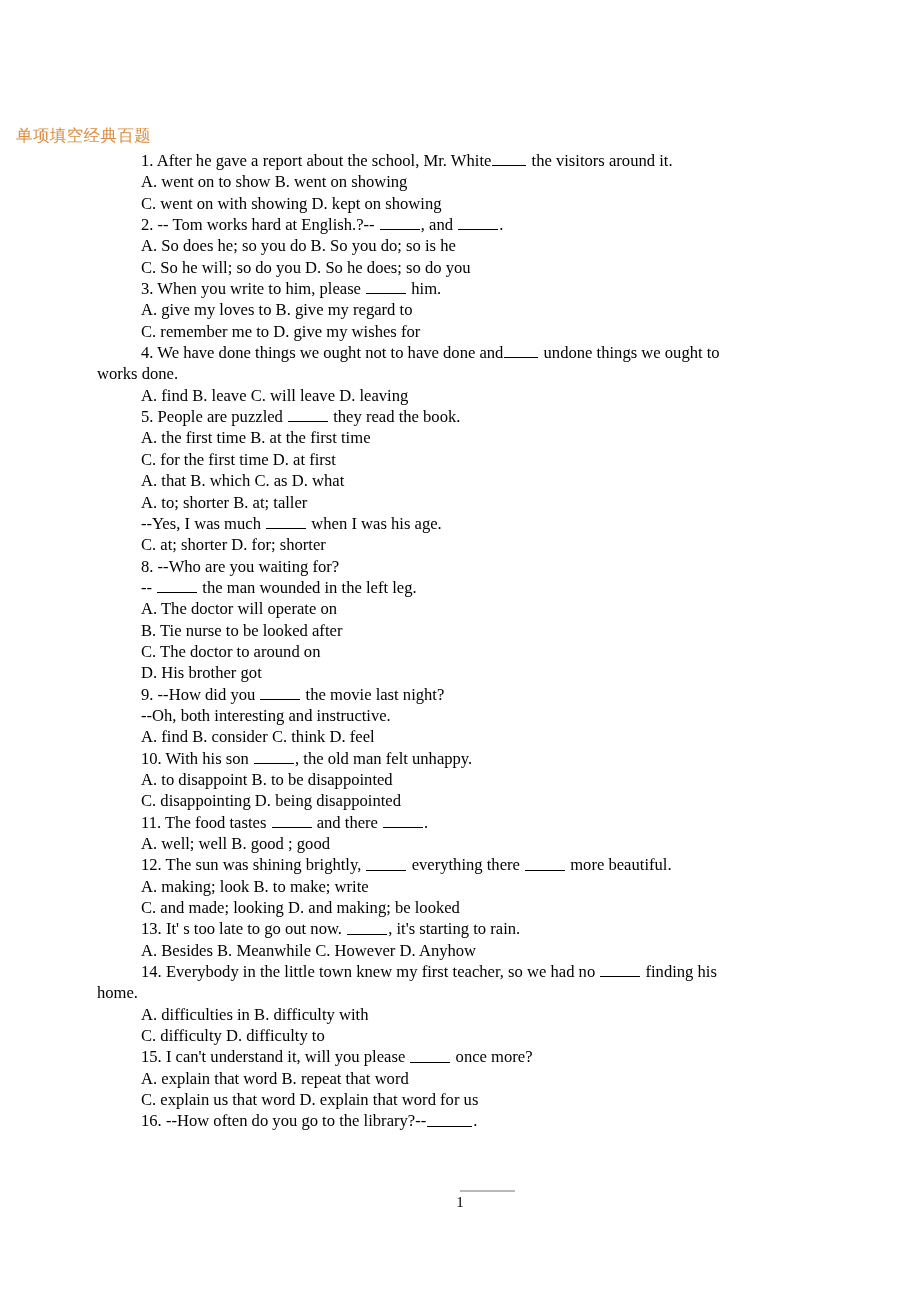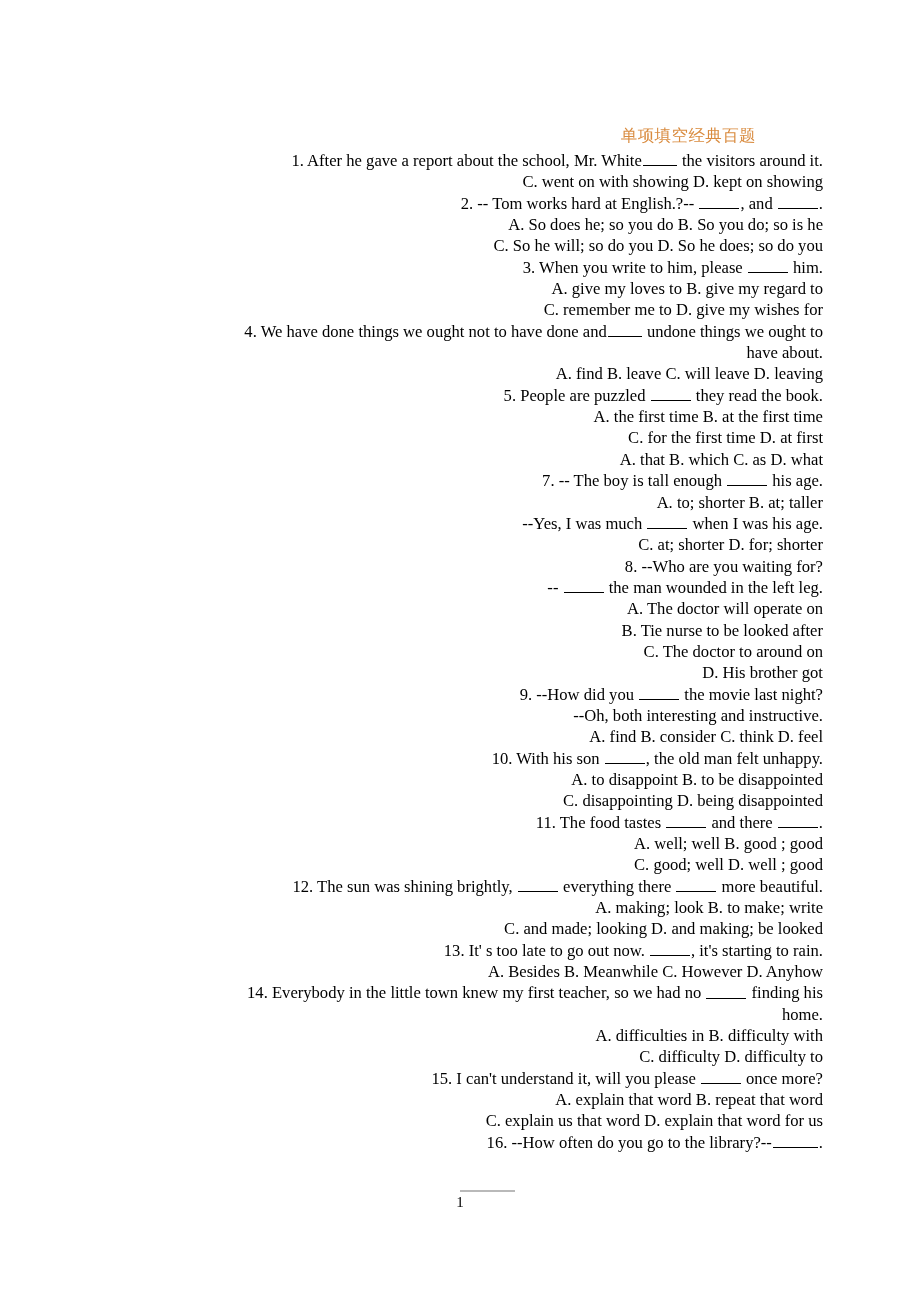--- a/index.html
+++ b/index.html
@@ -24,45 +24,45 @@
     height: 1300px;
     background: #ffffff;
   }
 
   
   .doc-title {
     position: absolute;
     left: 0;
     top: 125px;
     width: 756px;
-    text-align: right;
+    text-align: left;
     font-size: 16.5px;
     line-height: 21px;
     letter-spacing: 0.4px;
     color: #d98b3f;
     font-family: "DejaVu Sans", "Liberation Sans", sans-serif;
     white-space: nowrap;
+    padding-left: 16px;
   }
 
   
   .body-text {
     position: absolute;
     left: 97px;
     top: 150px;
     width: 726px;
     font-size: 16.6px;
     line-height: 21.35px;
   }
 
   .line {
     white-space: pre-wrap;
     margin: 0;
     padding: 0;
     text-indent: 44px;
-    text-align: right;
   }
   
   .line.flush {
     text-indent: 0;
   }
 
   .blank {
     display: inline-block;
     border-bottom: 1px solid #000;
     vertical-align: baseline;
@@ -96,53 +96,52 @@
 </style>
 </head>
 <body>
 
 <div class="page">
 
   <div class="doc-title">单项填空经典百题</div>
 
   <div class="body-text" id="body-text">
       <div class="line"><span>1. After he gave a report about the school, Mr. White</span><span class="blank w3">&nbsp;</span><span> the visitors around it.</span></div>
+      <div class="line"><span>A. went on to show B. went on showing</span></div>
       <div class="line"><span>C. went on with showing D. kept on showing</span></div>
       <div class="line"><span>2. -- Tom works hard at English.?-- </span><span class="blank w4">&nbsp;</span><span>, and </span><span class="blank w4">&nbsp;</span><span>.</span></div>
       <div class="line"><span>A. So does he; so you do B. So you do; so is he</span></div>
       <div class="line"><span>C. So he will; so do you D. So he does; so do you</span></div>
       <div class="line"><span>3. When you write to him, please </span><span class="blank w4">&nbsp;</span><span> him.</span></div>
       <div class="line"><span>A. give my loves to B. give my regard to</span></div>
       <div class="line"><span>C. remember me to D. give my wishes for</span></div>
       <div class="line"><span>4. We have done things we ought not to have done and</span><span class="blank w3">&nbsp;</span><span> undone things we ought to</span></div>
-      <div class="line flush"><span>have about.</span></div>
+      <div class="line flush"><span>works done.</span></div>
       <div class="line"><span>A. find B. leave C. will leave D. leaving</span></div>
       <div class="line"><span>5. People are puzzled </span><span class="blank w4">&nbsp;</span><span> they read the book.</span></div>
       <div class="line"><span>A. the first time B. at the first time</span></div>
       <div class="line"><span>C. for the first time D. at first</span></div>
       <div class="line"><span>A. that B. which C. as D. what</span></div>
-      <div class="line"><span>7. -- The boy is tall enough </span><span class="blank w4">&nbsp;</span><span> his age.</span></div>
       <div class="line"><span>A. to; shorter B. at; taller</span></div>
       <div class="line"><span>--Yes, I was much </span><span class="blank w4">&nbsp;</span><span> when I was his age.</span></div>
       <div class="line"><span>C. at; shorter D. for; shorter</span></div>
       <div class="line"><span>8. --Who are you waiting for?</span></div>
       <div class="line"><span>-- </span><span class="blank w4">&nbsp;</span><span> the man wounded in the left leg.</span></div>
       <div class="line"><span>A. The doctor will operate on</span></div>
       <div class="line"><span>B. Tie nurse to be looked after</span></div>
       <div class="line"><span>C. The doctor to around on</span></div>
       <div class="line"><span>D. His brother got</span></div>
       <div class="line"><span>9. --How did you </span><span class="blank w4">&nbsp;</span><span> the movie last night?</span></div>
       <div class="line"><span>--Oh, both interesting and instructive.</span></div>
       <div class="line"><span>A. find B. consider C. think D. feel</span></div>
       <div class="line"><span>10. With his son </span><span class="blank w4">&nbsp;</span><span>, the old man felt unhappy.</span></div>
       <div class="line"><span>A. to disappoint B. to be disappointed</span></div>
       <div class="line"><span>C. disappointing D. being disappointed</span></div>
       <div class="line"><span>11. The food tastes </span><span class="blank w4">&nbsp;</span><span> and there </span><span class="blank w4">&nbsp;</span><span>.</span></div>
       <div class="line"><span>A. well; well B. good ; good</span></div>
-      <div class="line"><span>C. good; well D. well ; good</span></div>
       <div class="line"><span>12. The sun was shining brightly, </span><span class="blank w4">&nbsp;</span><span> everything there </span><span class="blank w4">&nbsp;</span><span> more beautiful.</span></div>
       <div class="line"><span>A. making; look B. to make; write</span></div>
       <div class="line"><span>C. and made; looking D. and making; be looked</span></div>
       <div class="line"><span>13. It' s too late to go out now. </span><span class="blank w4">&nbsp;</span><span>, it's starting to rain.</span></div>
       <div class="line"><span>A. Besides B. Meanwhile C. However D. Anyhow</span></div>
       <div class="line"><span>14. Everybody in the little town knew my first teacher, so we had no </span><span class="blank w4">&nbsp;</span><span> finding his</span></div>
       <div class="line flush"><span>home.</span></div>
       <div class="line"><span>A. difficulties in B. difficulty with</span></div>
       <div class="line"><span>C. difficulty D. difficulty to</span></div>
       <div class="line"><span>15. I can't understand it, will you please </span><span class="blank w4">&nbsp;</span><span> once more?</span></div>

